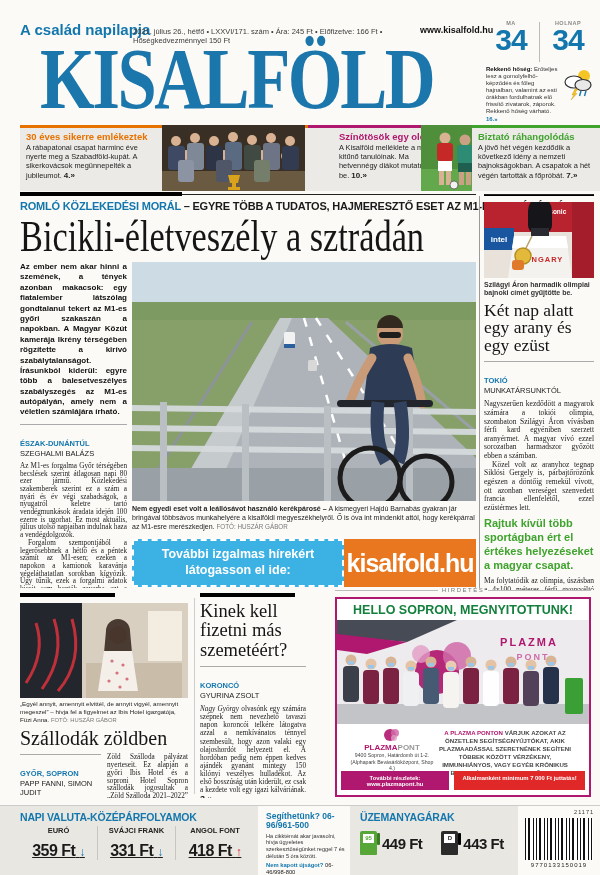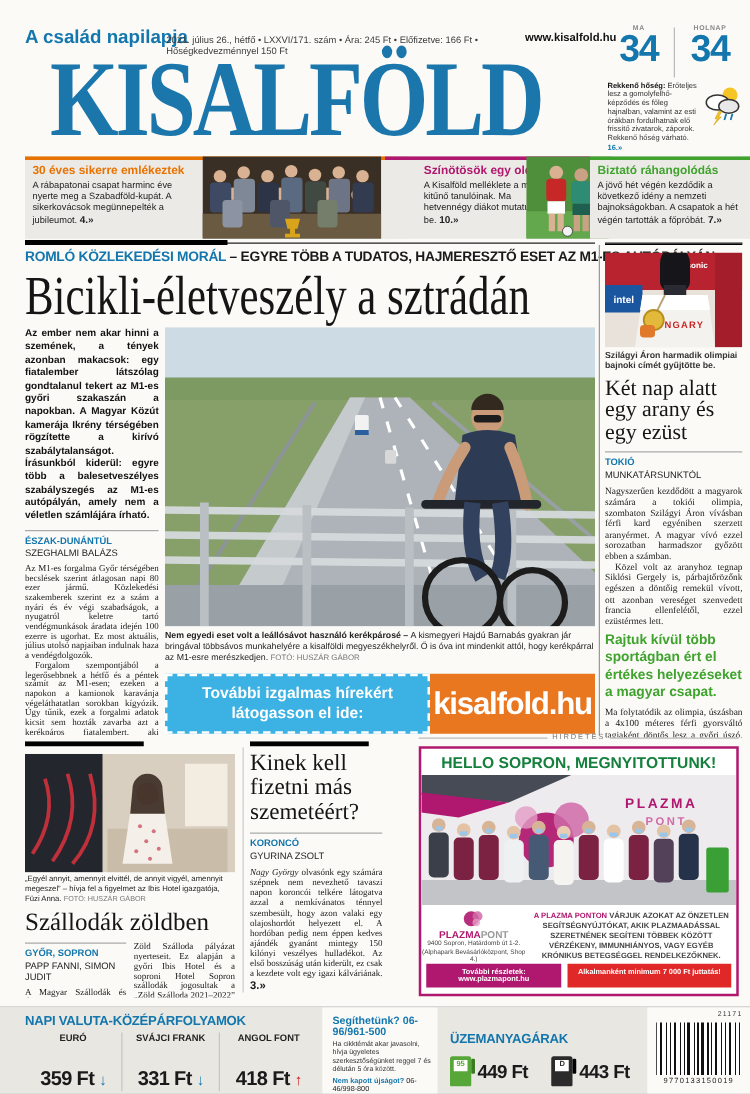--- a/index.html
+++ b/index.html
@@ -51,21 +51,21 @@
 
   
   .main { position:absolute; left:20px; top:194px; width:456px; height:398px; border-top:1px solid #222; }
   .main::before { content:""; position:absolute; left:0; top:-3px; width:162px; height:4px; background:#000; }
   .kicker { position:absolute; left:0; top:5px; font-size:11px; font-weight:bold; letter-spacing:-.2px; white-space:nowrap; }
   .kicker .hl { color:#1377ad; }
   .headline { position:absolute; left:0; top:16px; font-family:"Liberation Serif", serif; font-weight:normal;
               font-size:44px; color:#151515; transform:scaleX(.78); transform-origin:0 0; white-space:nowrap; }
   .leftcol { position:absolute; left:0; top:67px; width:107px; height:326px; overflow:hidden; }
   .lead { font-size:8px; line-height:1.3; font-weight:bold; text-align:justify; color:#111; }
-  .byline { border-top:1px solid #aaa; margin-top:6px; padding-top:3px; margin-bottom:5px; }
+  .byline { border-top:1px solid #aaa; margin-top:6px; padding-top:14px; margin-bottom:5px; }
   .byline .region { font-size:7.5px; font-weight:bold; color:#1377ad; }
   .byline .author { font-size:7.5px; color:#222; margin-top:1px; }
   .serifbody { font-family:"Liberation Serif", serif; font-size:7.2px; line-height:1.07; text-align:justify; color:#1a1a1a; }
   .serifbody .ind { text-indent:8px; display:block; }
   .pgref { font-weight:bold; font-size:9px; font-family:"Liberation Sans",sans-serif; }
   .mphoto { position:absolute; left:112px; top:67px; width:344px; height:239px; background:#cfd8dd; overflow:hidden; }
   .mcaption { position:absolute; left:112px; top:310px; width:344px; font-size:7px; line-height:1.25; color:#222; }
   .mcaption .credit { color:#777; font-size:6.3px; }
   .banner { position:absolute; left:112px; top:344px; width:344px; height:48px; display:flex; }
   .bblue { width:212px; background:#3cb1e3; padding:0; }
@@ -101,21 +101,21 @@
   .waste .serifbody { font-size:7.2px; line-height:1.12; }
   .iname { font-style:italic; }
 
   
   .ad-label { position:absolute; left:335px; top:587px; width:256px; display:flex; align-items:center; gap:4px;
               font-size:6px; color:#777; letter-spacing:1.5px; }
   .ad-label::before, .ad-label::after { content:""; flex:1; height:1px; background:#bbb; }
   .ad { position:absolute; left:335px; top:597px; width:256px; height:200px; border:2px solid #b0176e; background:#fff; }
   .ad-head { text-align:center; font-size:12.5px; font-weight:bold; color:#15803d; padding:4px 0 3px; }
   .ad-photo { width:252px; height:104px; overflow:hidden; }
-  .ad-info { display:flex; padding:3px 0 0; height:45px; }
+  .ad-info { display:flex; padding:3px 13px 0; height:45px; }
   .ad-logo { width:84px; text-align:center; }
   .ad-logo .lg { font-size:8px; font-weight:bold; }
   .ad-logo .lg .m { color:#b0176e; } .ad-logo .lg .g { color:#999; }
   .ad-logo .addr { font-size:5.2px; color:#444; line-height:1.25; }
   .ad-logo .tel { font-size:7px; font-weight:bold; color:#b0176e; }
   .ad-text { flex:1; font-size:6.1px; font-weight:bold; color:#444; text-align:center; line-height:1.3; padding:2px 2px 0; }
   .ad-text .m { color:#b0176e; }
   .ad-strips { display:flex; gap:5px; padding:2px 4px; }
   .strip { color:#fff; font-size:5.9px; font-weight:bold; text-align:center; padding:3.5px 2px; }
   .strip.s1 { width:108px; background:#b0176e; }
@@ -123,29 +123,29 @@
 
   
   .footer { position:absolute; left:0; top:805px; width:600px; height:70px; border-top:1px solid #ccc; }
   .panel { position:absolute; top:0; height:70px; background:#e9e7e2; }
   .cur { left:0; width:258px; padding:5px 0 0 20px; }
   .secttitle { font-size:10.5px; font-weight:bold; color:#1377ad; letter-spacing:-.2px; }
   .curcells { display:flex; margin-top:3px; }
   .ccell { width:78px; text-align:center; border-right:1px solid #c8c6c0; }
   .ccell:last-child { border-right:none; }
   .ccell .cl { font-size:7.5px; font-weight:bold; color:#222; }
-  .ccell .cv { font-size:16px; font-weight:bold; letter-spacing:-.5px; margin-top:20px; }
+  .ccell .cv { font-size:16px; font-weight:bold; letter-spacing:-.5px; margin-top:7px;text-decoration:underline; }
   .arrow { font-size:12px; font-weight:bold; }
   .arrow.down { color:#1377ad; } .arrow.up { color:#d42027; }
   .help { position:absolute; left:258px; top:0; width:92px; height:70px; background:#fbfaf7; padding:6px 4px 0 8px; }
   .help .ht { font-size:8.5px; font-weight:bold; color:#1377ad; line-height:1.1; }
   .help .desc { font-size:5.6px; color:#333; line-height:1.2; margin:2px 0; }
   .help .qa { font-size:5.8px; line-height:1.3; }
   .help .qa b { color:#1377ad; }
-  .fuel { left:350px; width:168px; padding:19px 0 0 10px; }
+  .fuel { left:350px; width:168px; padding:5px 0 0 10px; }
   .fuelrow { display:flex; align-items:center; gap:5px; margin-top:8px; }
   .pump { width:17px; height:24px; border-radius:2px 2px 1px 1px; position:relative; }
   .pump .scr { position:absolute; left:3px; top:3px; width:11px; height:9px; background:#fff; font-size:6px; font-weight:bold;
                text-align:center; line-height:9px; }
   .pump .noz { position:absolute; right:-3px; top:2px; width:3px; height:12px; border-radius:1px; }
   .p95 { background:#57a638; } .p95 .scr { color:#57a638; } .p95 .noz { background:#3c7a25; }
   .pd  { background:#2b2b2b; } .pd .scr { color:#2b2b2b; } .pd .noz { background:#000; }
   .fprice { font-size:15px; font-weight:bold; letter-spacing:-.5px; margin-right:14px; }
   .bc { position:absolute; left:518px; top:0; width:82px; height:70px; background:#fbfaf7; }
   .bc .btop { position:absolute; right:6px; top:3px; font-size:5.5px; color:#333; letter-spacing:1px; }

